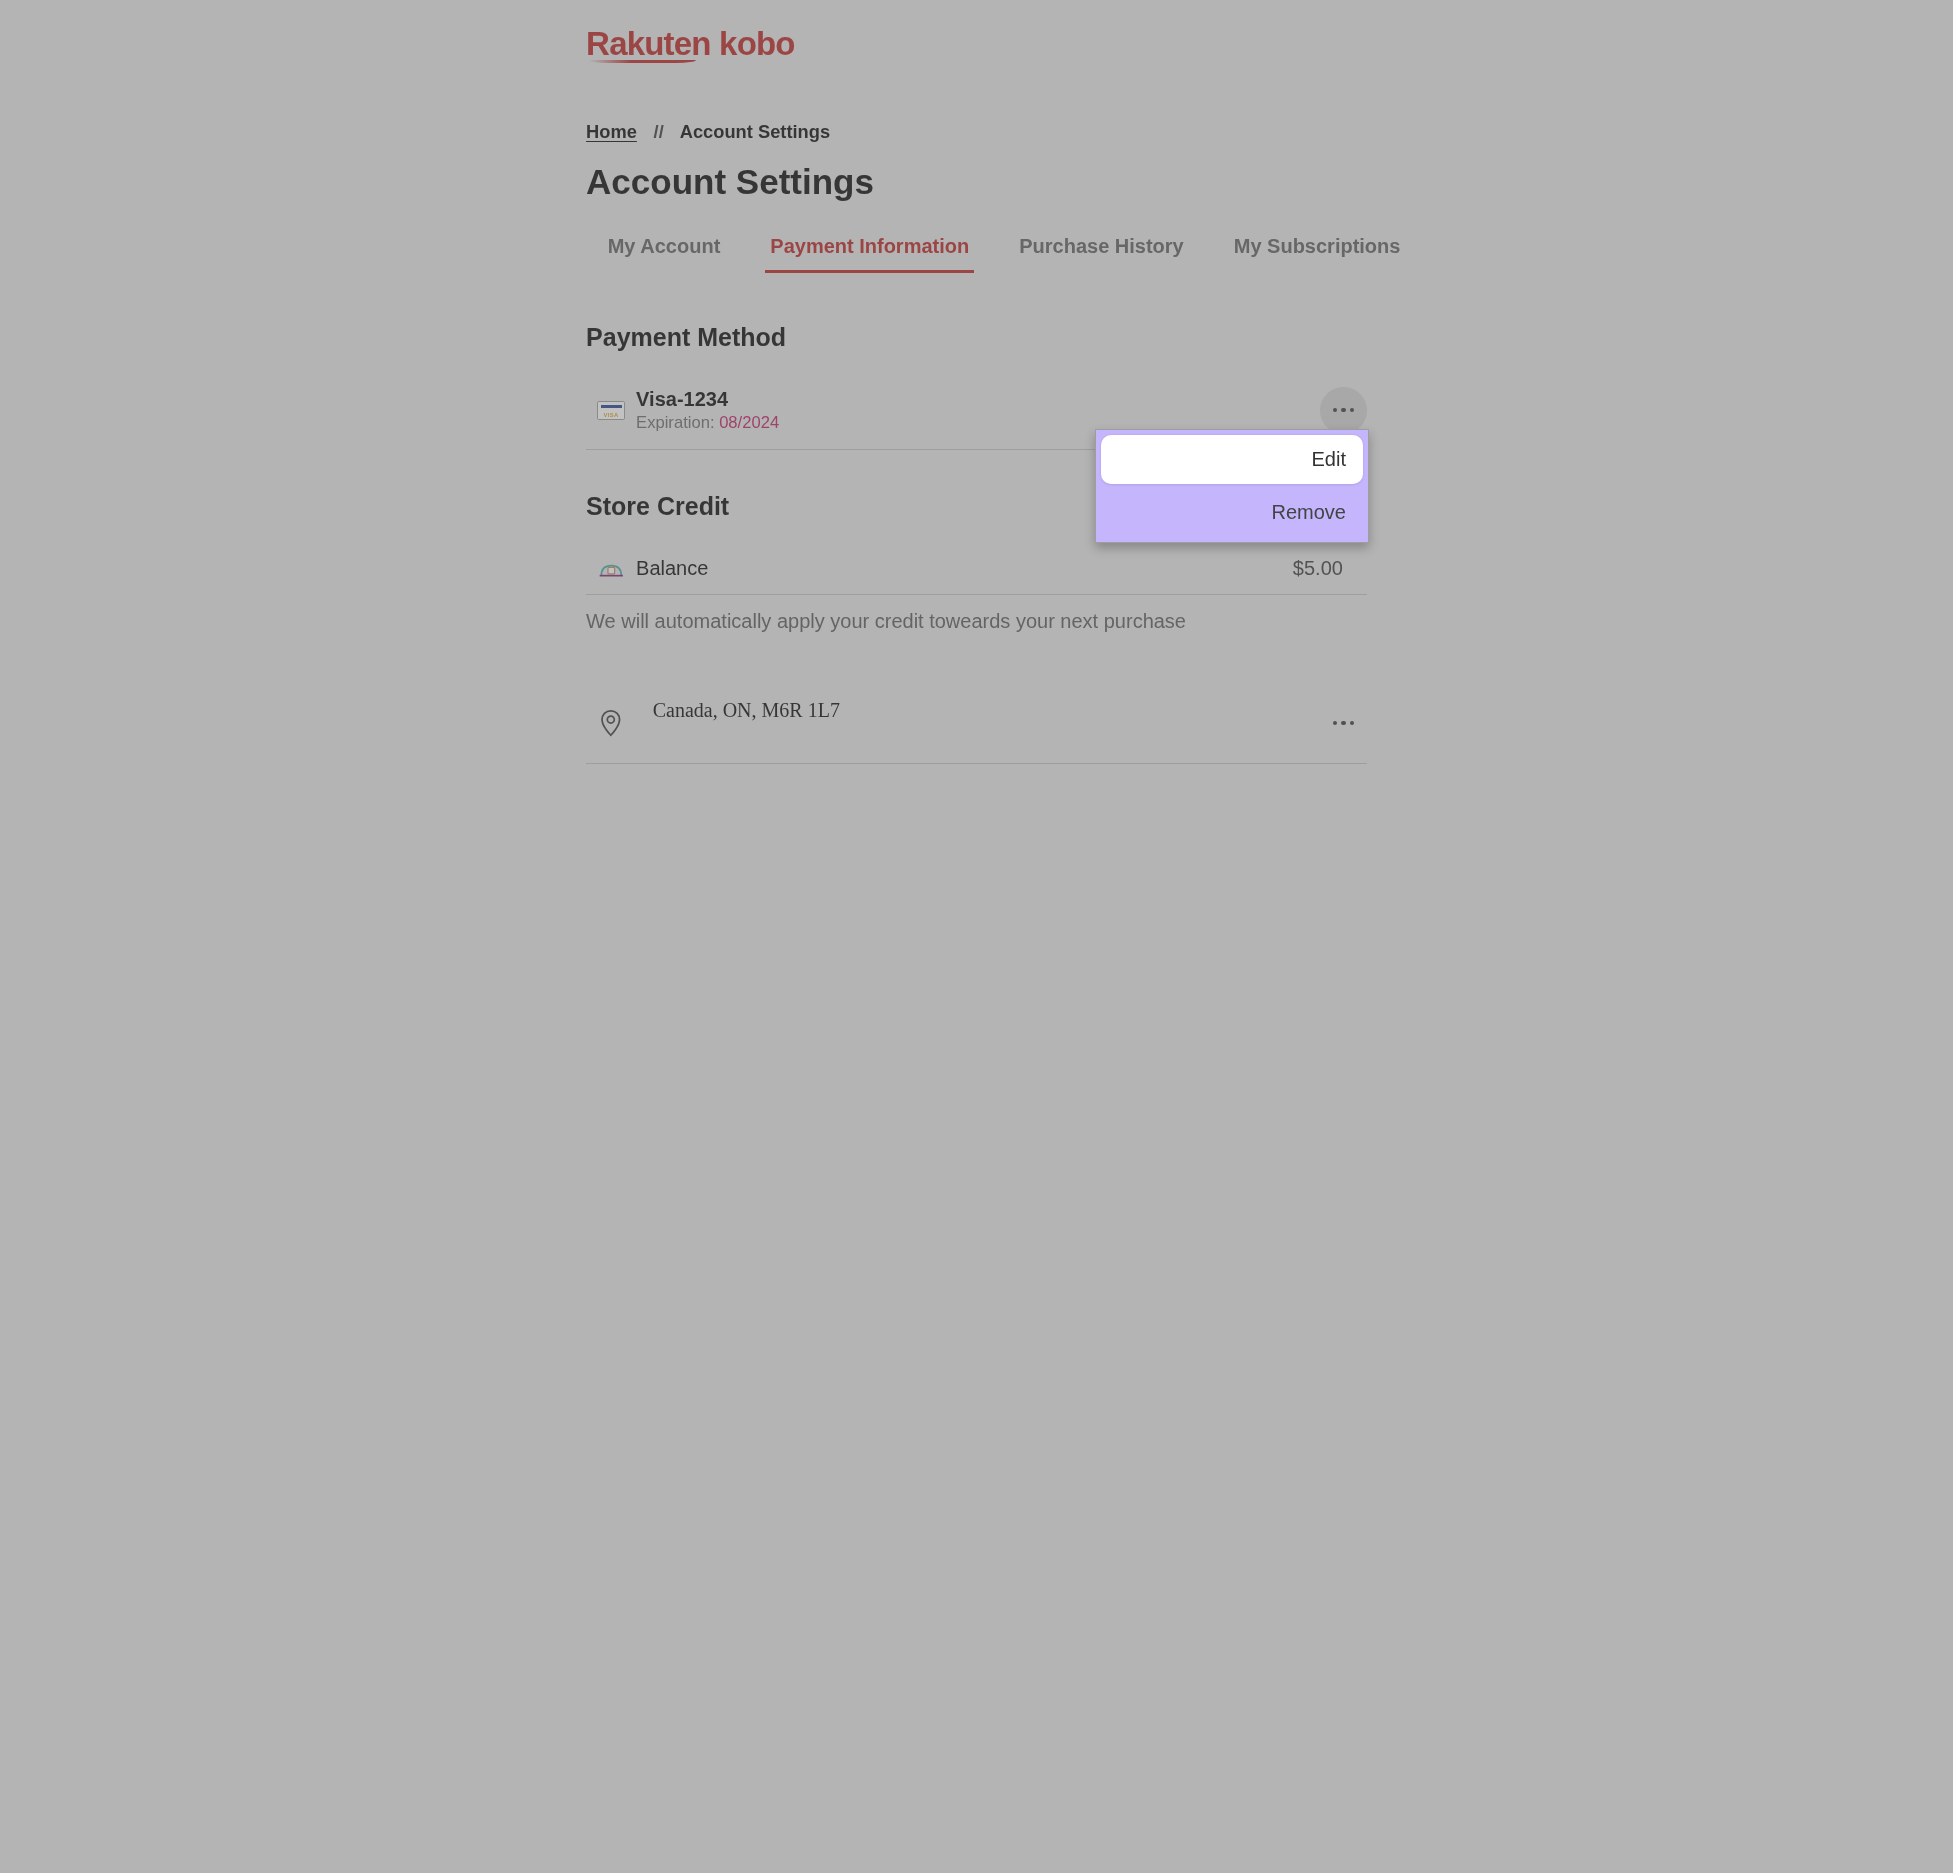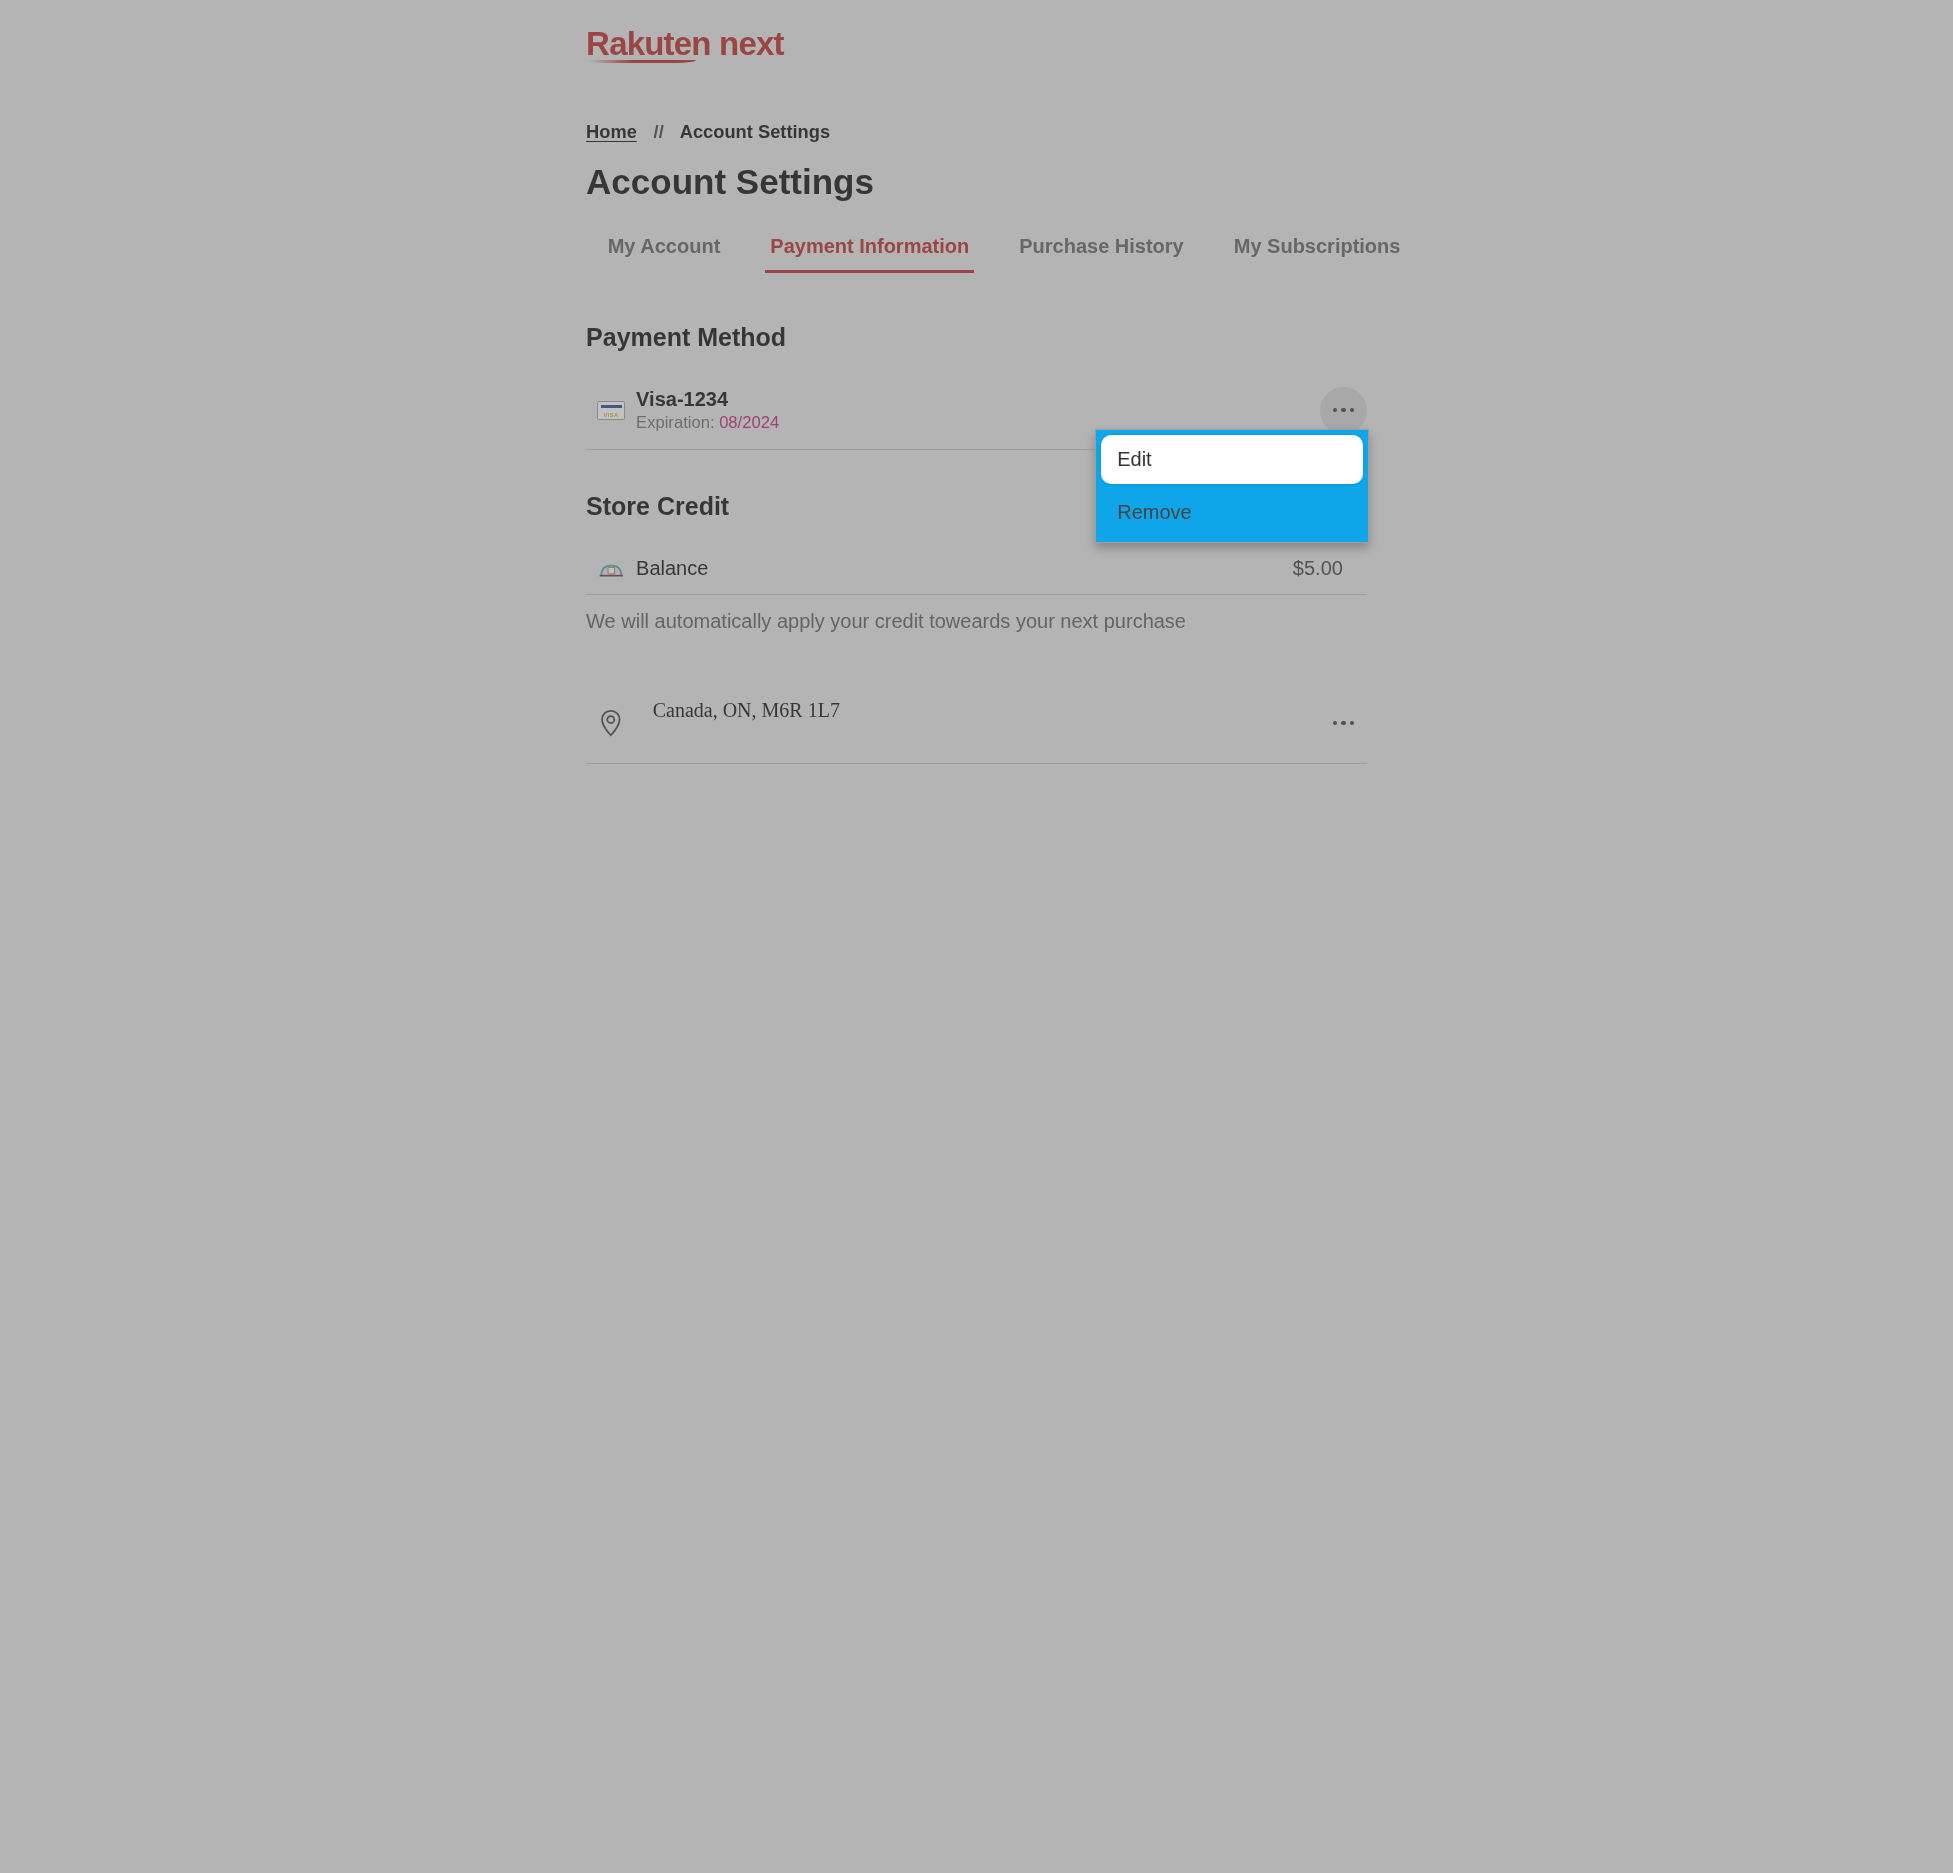--- a/index.html
+++ b/index.html
@@ -156,25 +156,26 @@
     }
     .pin-icon { width: 21.6px; height: 28px; }
     .address-text { font-size: 20px; font-weight: 500; flex: 1; margin-left: 16.6px; }
 
     
     .popover {
       position: absolute;
       top: 52px;
       right: -1.7px;
       width: 274px;
-      background: #0ea5e9;
+      background: #c4b5fd;
       border: 0.8px solid #9e9e9e;
       box-shadow: 0 5px 10px rgba(0,0,0,0.25);
       z-index: 10;
       padding: 5px;
+      text-align: right;
     }
     .popover-item {
       padding: 13.3px 16.6px;
       font-size: 20px;
       color: #444;
       cursor: pointer;
     }
     .popover-item.highlight {
       background: #fff;
       border-radius: 10px;
@@ -182,21 +183,21 @@
       box-shadow: 0 0.8px 2.5px rgba(0,0,0,0.1);
     }
     .popover-item + .popover-item { margin-top: 3.3px; }
   </style>
 </head>
 <body>
 
 <div class="container">
   <div class="logo">
     <span>Rakuten</span>
-    <span class="kobo">next</span>
+    <span class="kobo">kobo</span>
     <div class="logo-underline"></div>
   </div>
 
   <div class="breadcrumb">
     <a href="#">Home</a>
     <span class="sep">//</span>
     <span>Account Settings</span>
   </div>
 
   <h1 class="page-title">Account Settings</h1>

